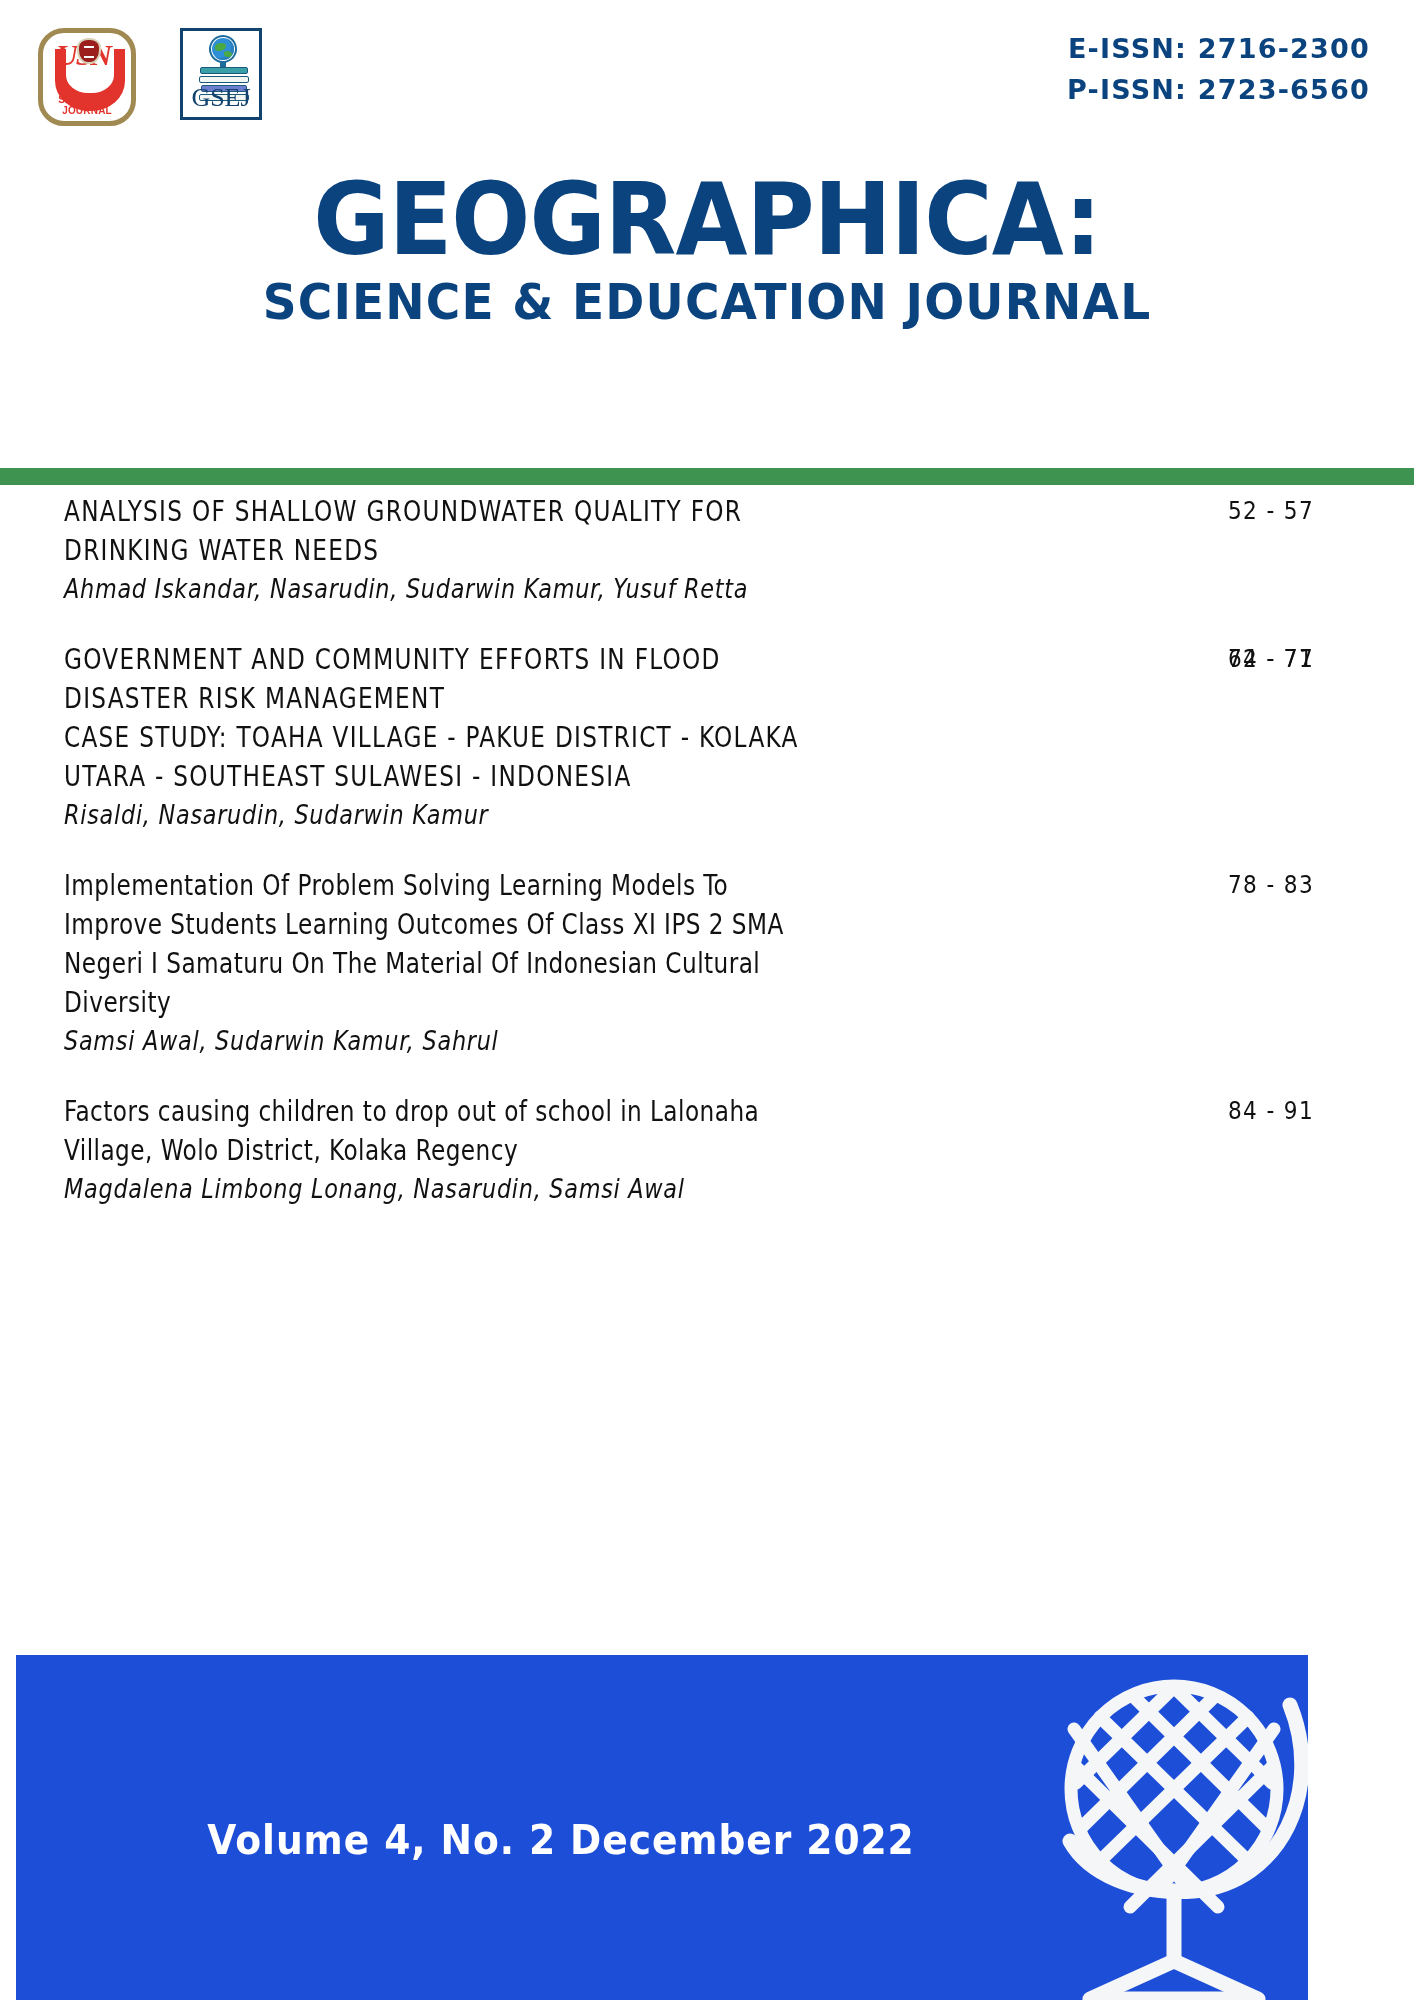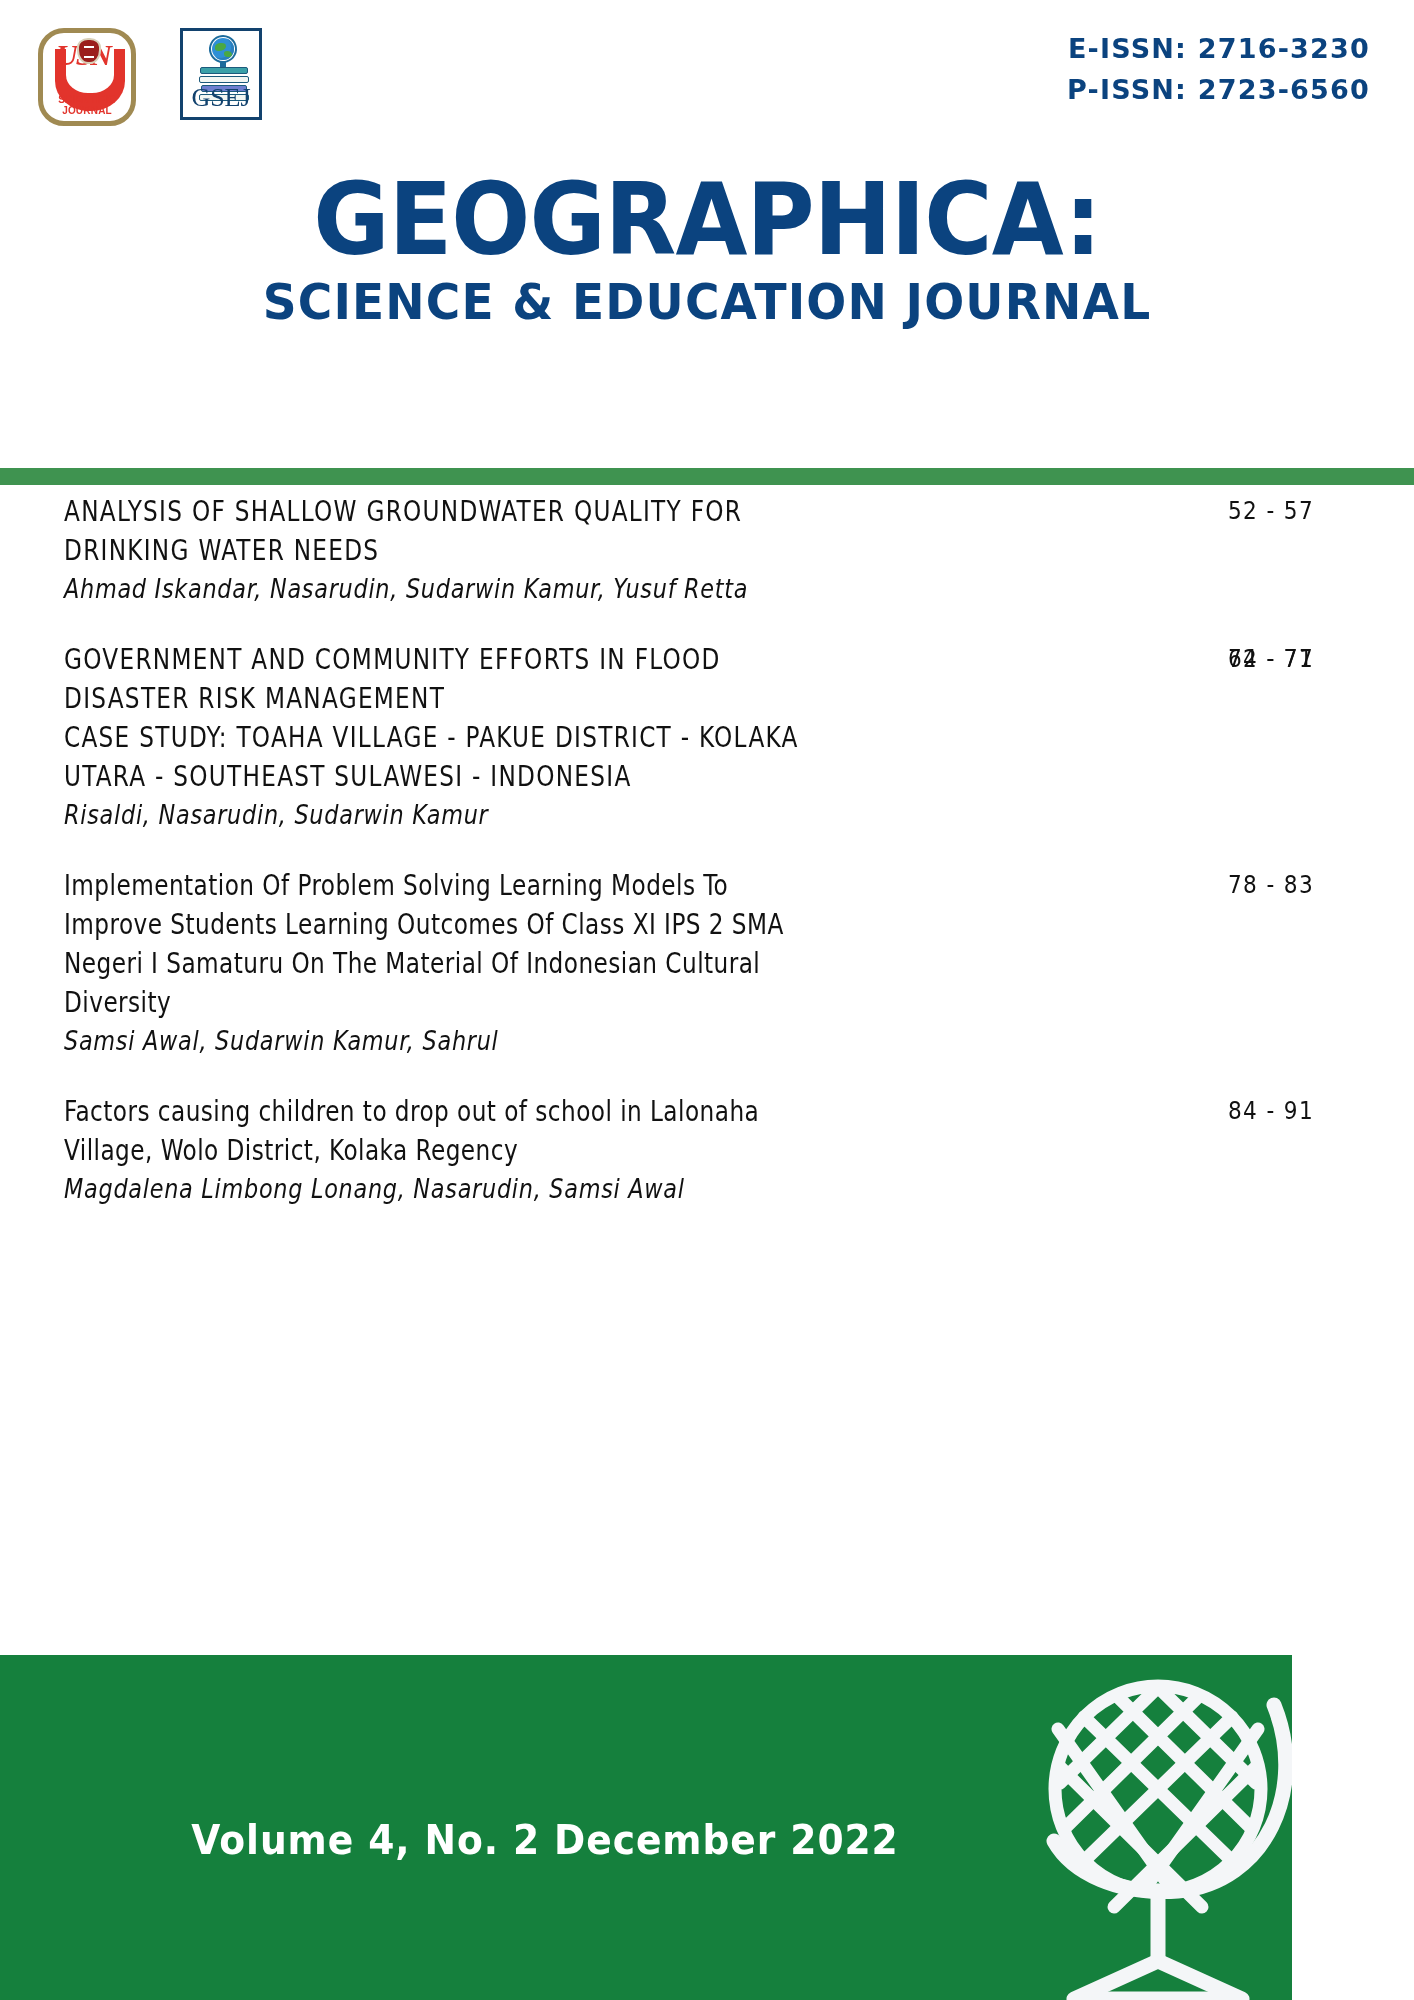--- a/index.html
+++ b/index.html
@@ -307,25 +307,25 @@
     font-weight: 300;
     font-size: 24px;
     line-height: 39px;
     color: #111111;
     letter-spacing: 1.4px;
   }
 
   
   .footer {
     position: absolute;
-    left: 0;
+    left: 16px;
     bottom: 0;
     width: 1292px;
     height: 345px;
-    background: #15803d;
+    background: #1d4ed8;
     overflow: hidden;
   }
   .volume-text {
     position: absolute;
     left: 0;
     top: 162px;
     width: 1090px;
     text-align: center;
     color: #ffffff;
     font-family: "DejaVu Sans", sans-serif;
@@ -367,21 +367,21 @@
         <div class="gsej-book b2"></div>
         <div class="gsej-book b3"></div>
         <div class="gsej-book b4"></div>
       </div>
       <div class="gsej-text">GSEJ</div>
     </div>
 
   </div>
 
   <div class="issn-block">
-    <div class="issn-line">E-ISSN: 2716-3230</div>
+    <div class="issn-line">E-ISSN: 2716-2300</div>
     <div class="issn-line">P-ISSN: 2723-6560</div>
   </div>
 
 </div>
 
 <div class="masthead">
   <div class="journal-title">GEOGRAPHICA:</div>
   <div class="journal-subtitle">SCIENCE &amp; EDUCATION JOURNAL</div>
 </div>
 

